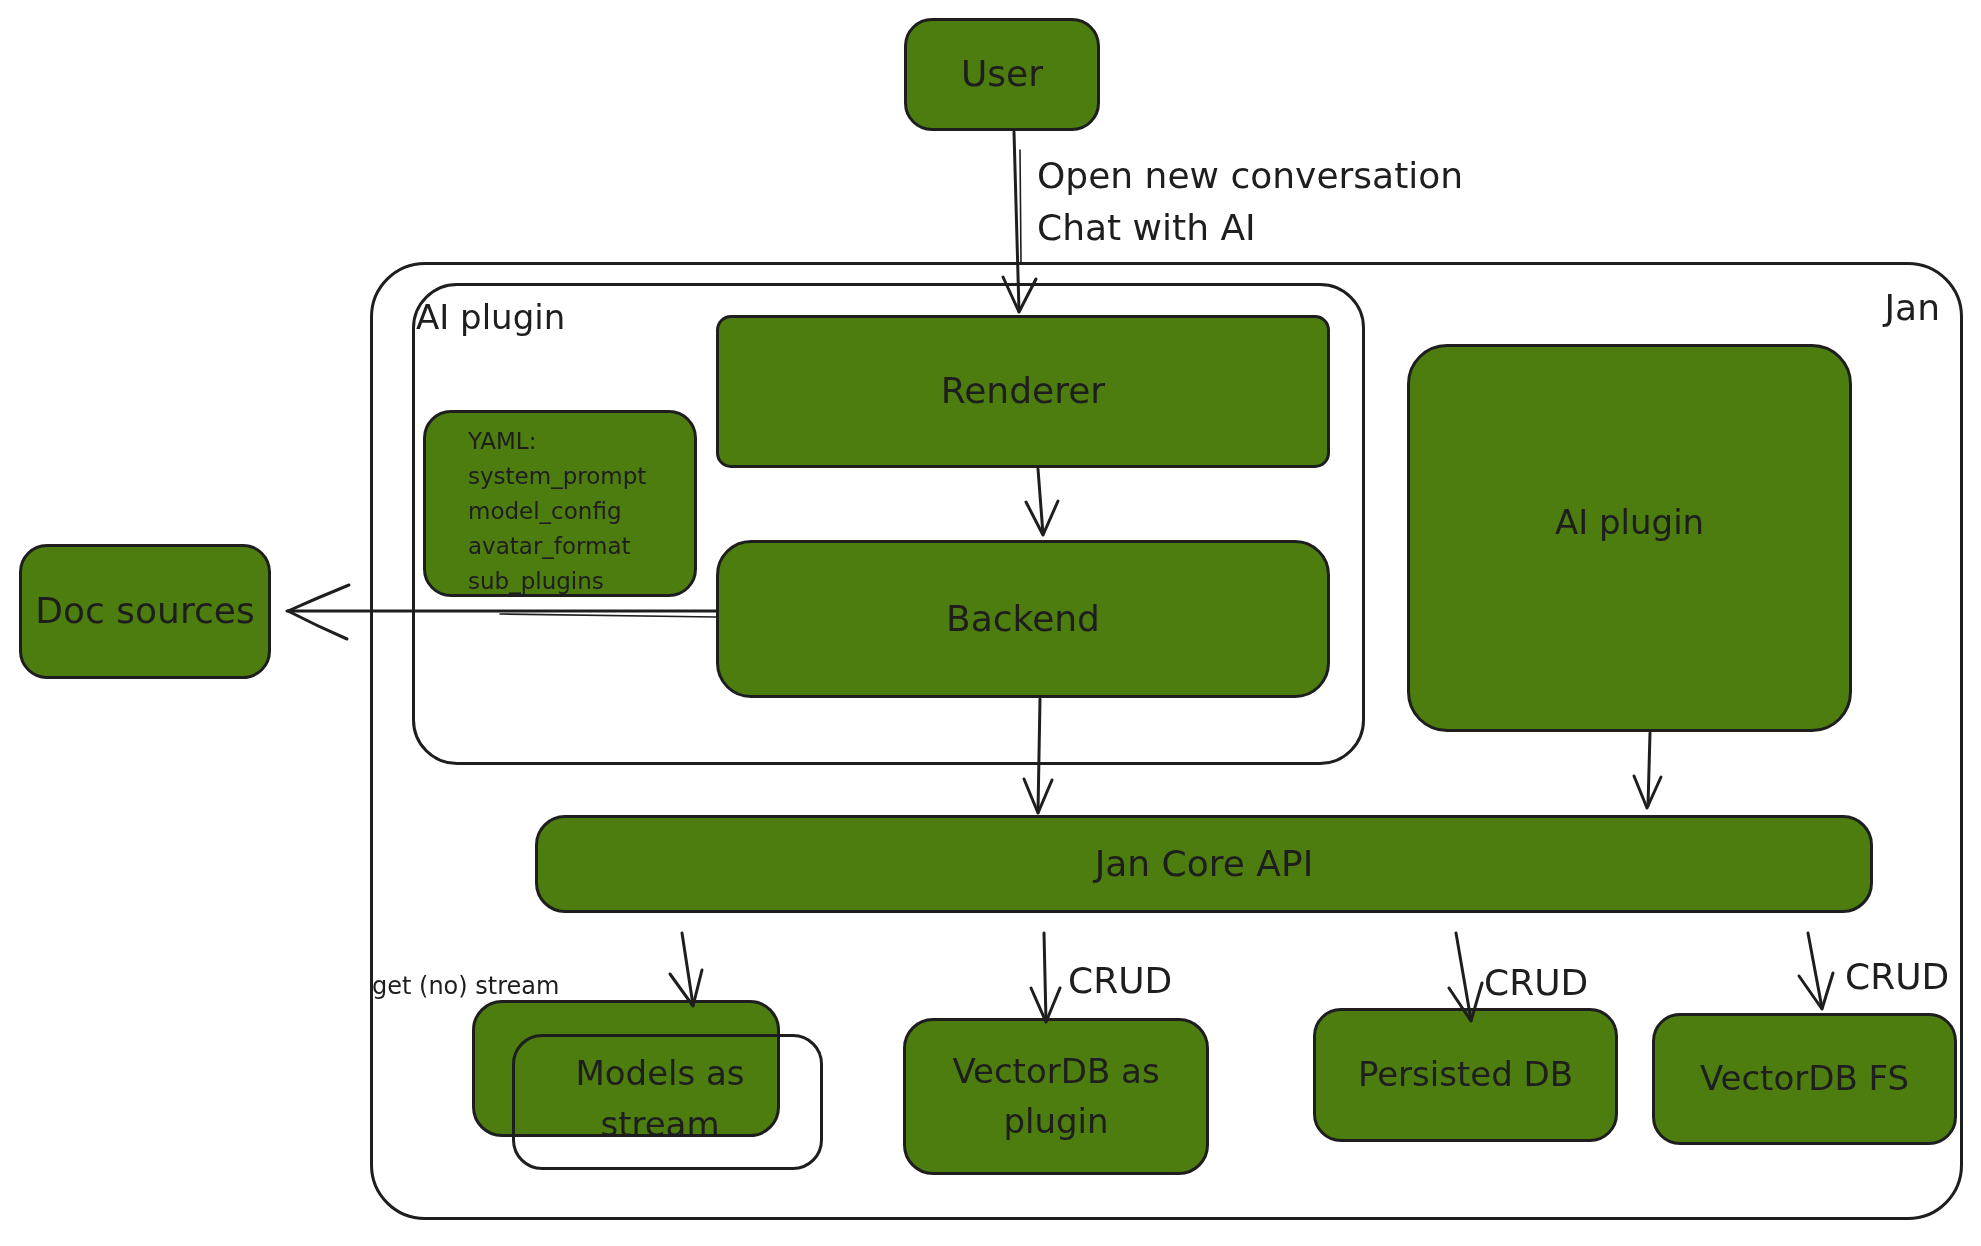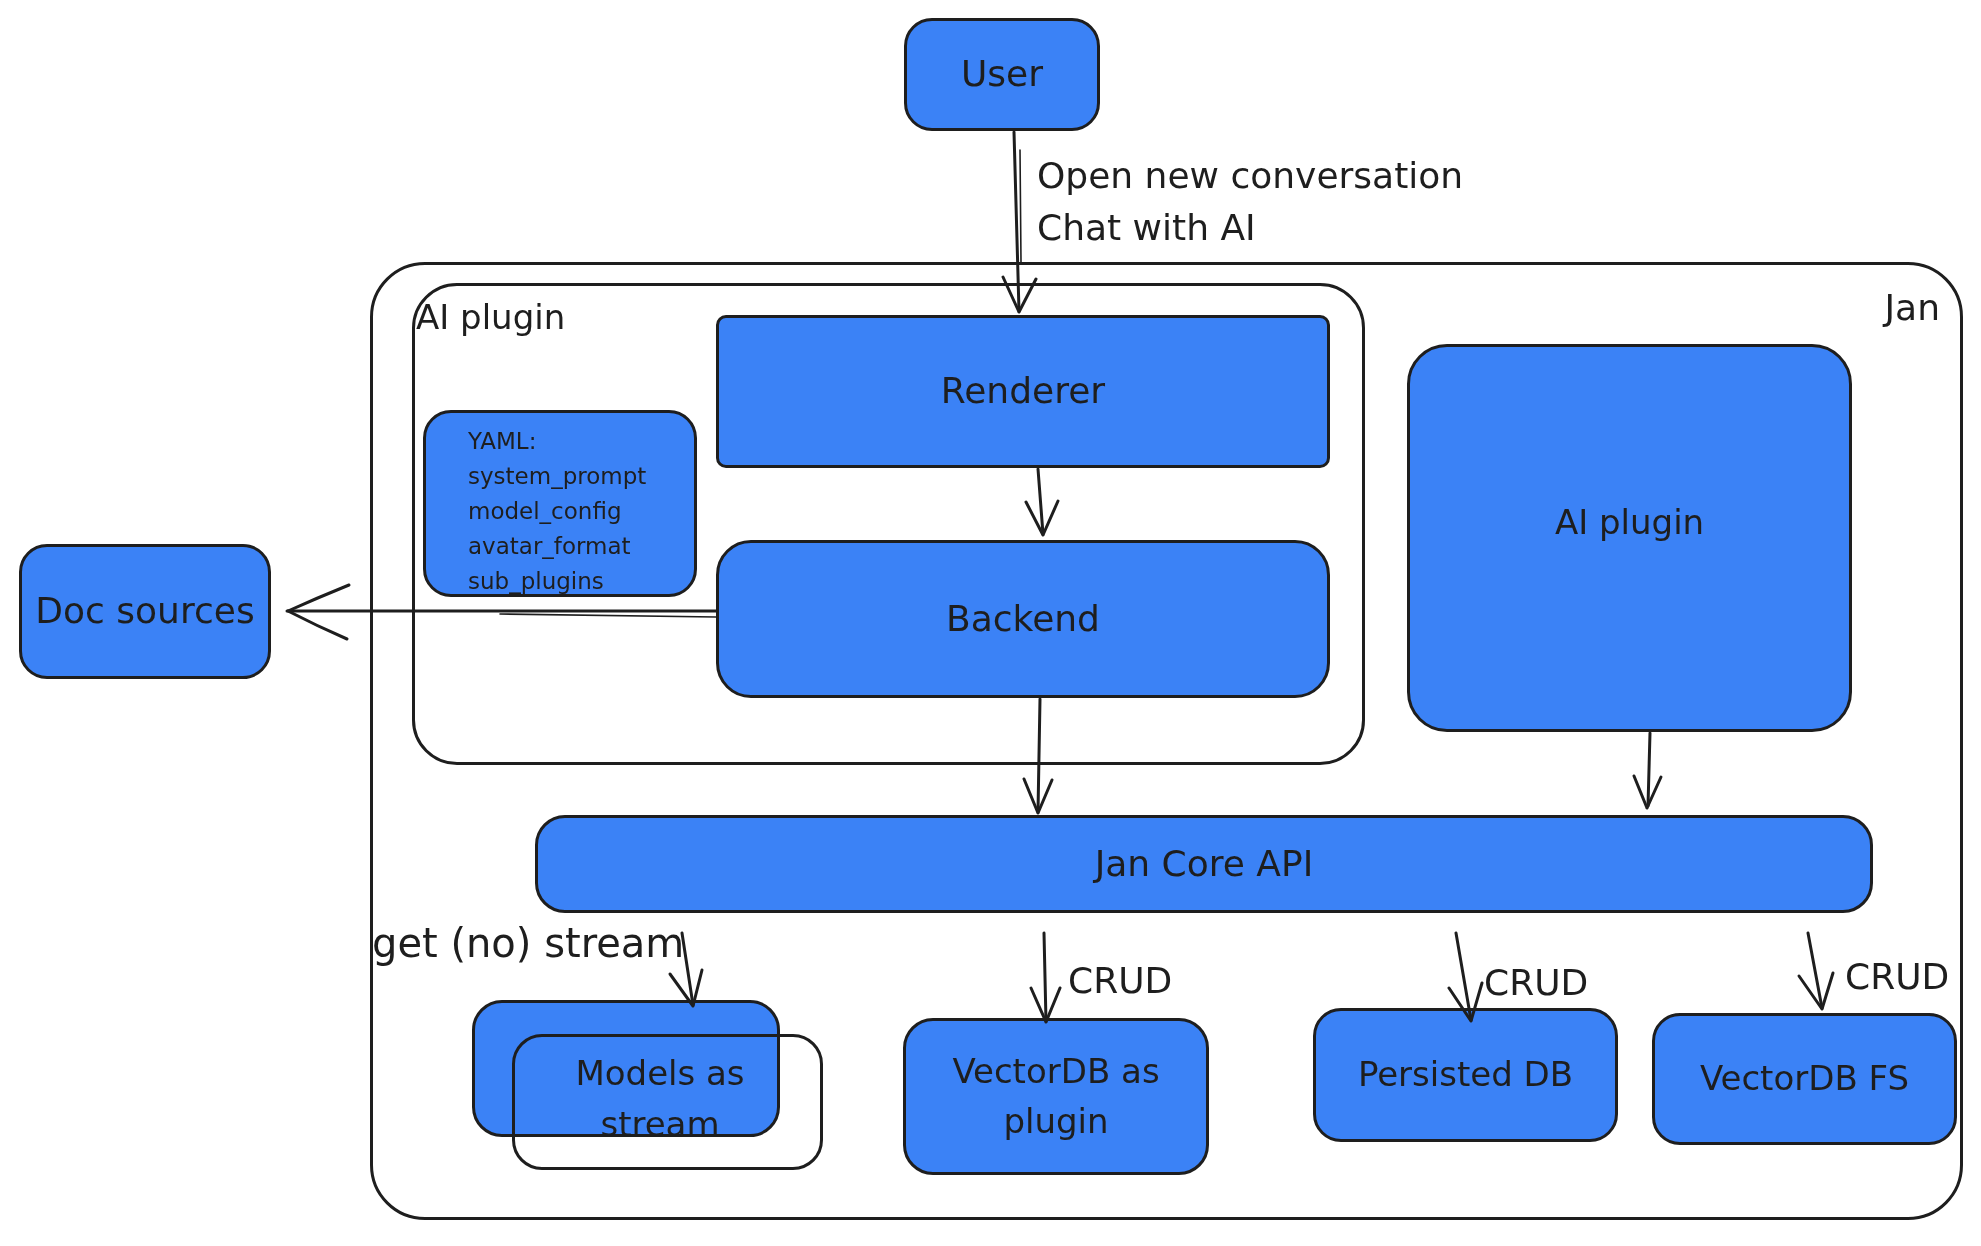--- a/index.html
+++ b/index.html
@@ -7,21 +7,21 @@
     position:relative;
     width:1981px;height:1246px;
     background:#ffffff;
     font-family:"DejaVu Sans", sans-serif;
     color:#1e1e1e;
     overflow:hidden;
   }
   .box{
     position:absolute;
     border:3px solid #1e1e1e;
-    background:#3b82f6;
+    background:#4d7c0f;
     box-sizing:border-box;
     display:flex;align-items:center;justify-content:center;
     text-align:center;
   }
   .box .lbl{display:block;line-height:1.4;}
   .floating-lbl{position:absolute;white-space:nowrap;}
   svg.connectors{position:absolute;left:0;top:0;pointer-events:none;}
   svg.connectors path{stroke:#1e1e1e;stroke-width:3;fill:none;stroke-linecap:round;stroke-linejoin:round;}
   .yaml-lines{position:absolute;left:468px;top:424px;font-size:23px;line-height:35px;text-align:left;}
 </style>
@@ -33,21 +33,21 @@
   <div class="box" style="left:370px;top:262px;width:1593px;height:958px;border-radius:55px;background:transparent;"></div>
   <div class="floating-lbl" style="left:1740px;top:287px;width:200px;text-align:right;font-size:36px;">Jan</div>
 
   <div class="box" style="left:412px;top:283px;width:953px;height:482px;border-radius:45px;background:transparent;"></div>
   <div class="floating-lbl" style="left:416px;top:297px;font-size:34px;">AI plugin</div>
 
   <div class="box" style="left:904px;top:18px;width:196px;height:113px;border-radius:28px;">
     <span class="lbl" style="font-size:36px;">User</span>
   </div>
 
-  <div class="box" style="left:716px;top:315px;width:614px;height:153px;border-radius:10px;">
+  <div class="box" style="left:716px;top:315px;width:614px;height:153px;border-radius:15px;">
     <span class="lbl" style="font-size:36px;">Renderer</span>
   </div>
 
   <div class="box" style="left:716px;top:540px;width:614px;height:158px;border-radius:35px;">
     <span class="lbl" style="font-size:36px;">Backend</span>
   </div>
 
   <div class="box" style="left:423px;top:410px;width:274px;height:187px;border-radius:28px;"></div>
   <div class="yaml-lines">
     <div>YAML:</div>
@@ -82,21 +82,21 @@
   </div>
 
   <div class="box" style="left:1652px;top:1013px;width:305px;height:132px;border-radius:28px;">
     <span class="lbl" style="font-size:34px;">VectorDB FS</span>
   </div>
 
   <div class="floating-lbl" style="left:1037px;top:150px;font-size:36px;line-height:1.45;">
     <div>Open new conversation</div>
     <div>Chat with AI</div>
   </div>
-  <div class="floating-lbl" style="left:372px;top:920px;font-size:40px;">get (no) stream</div>
+  <div class="floating-lbl" style="left:372px;top:972px;font-size:24px;">get (no) stream</div>
   <div class="floating-lbl" style="left:1068px;top:960px;font-size:36px;">CRUD</div>
   <div class="floating-lbl" style="left:1484px;top:962px;font-size:36px;">CRUD</div>
   <div class="floating-lbl" style="left:1845px;top:956px;font-size:36px;">CRUD</div>
 
   <svg class="connectors" width="1981" height="1246" viewBox="0 0 1981 1246">
     <g>
       <path d="M1014,132 L1019,311"></path>
       <path d="M1020,150 L1021,262" style="stroke-width:1.6"></path>
       <path d="M1003,277 L1019,312 M1036,279 L1019,312"></path>
     </g>

